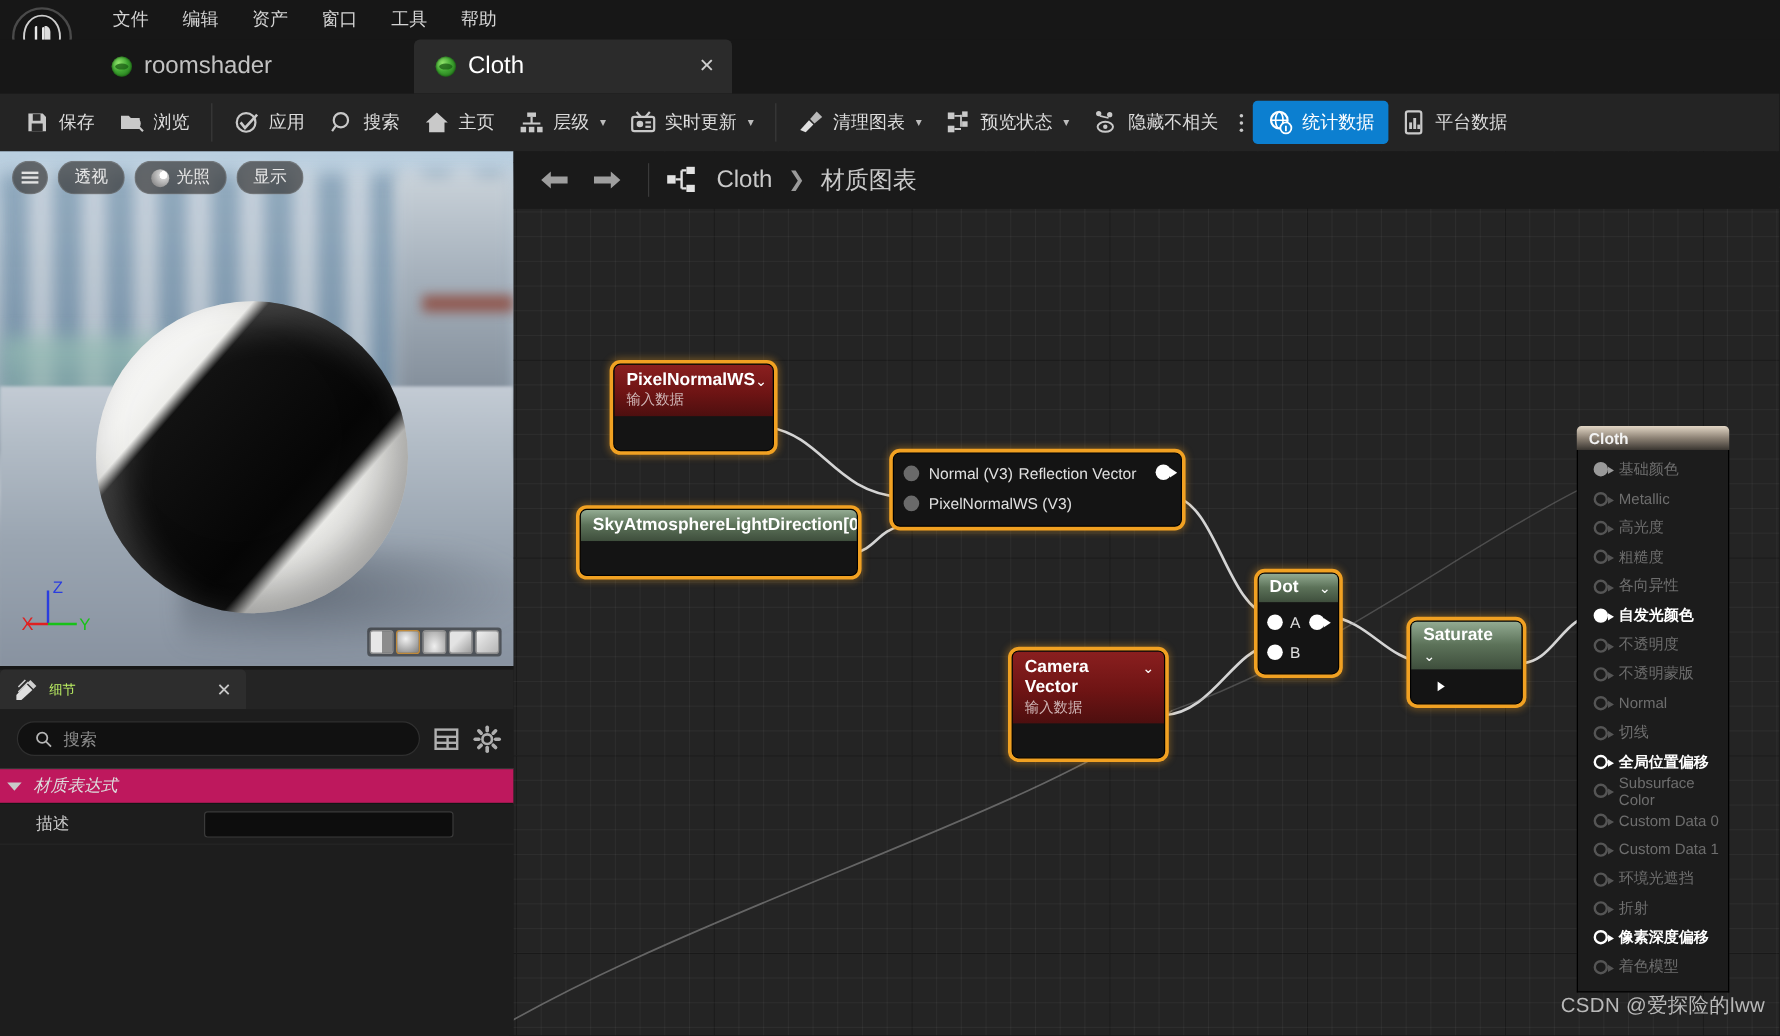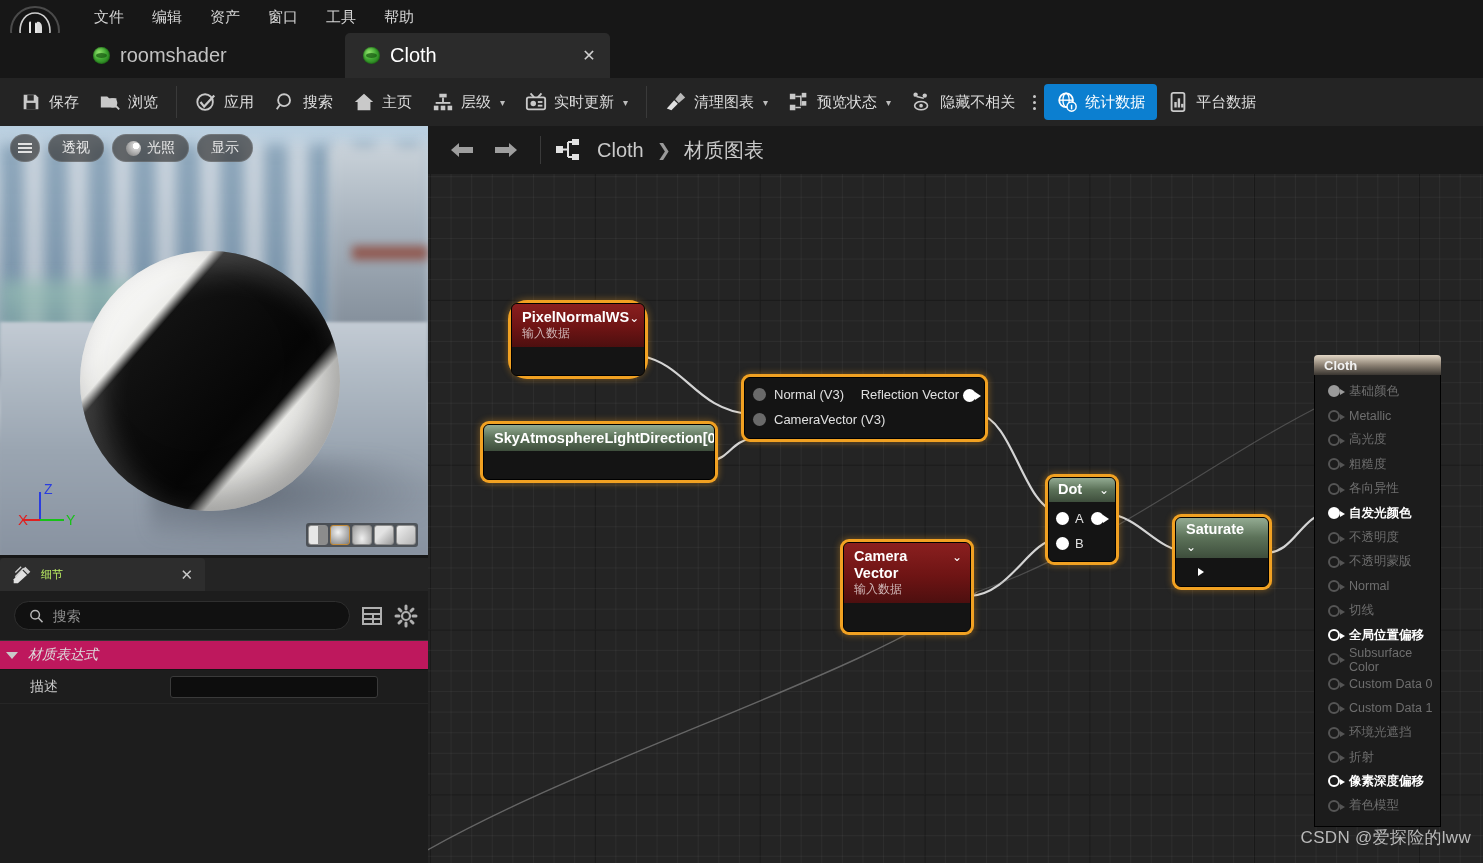--- a/index.html
+++ b/index.html
@@ -575,21 +575,21 @@
         <rect x="1" y="9" width="7" height="7" fill="#e2e2e2"></rect>
         <rect x="17" y="2" width="7" height="6" fill="#e2e2e2"></rect>
         <rect x="17" y="17" width="7" height="6" fill="#e2e2e2"></rect>
         <path d="M8 12.5 H13 M13 5 V20 M13 5 H17 M13 20 H17" stroke="#e2e2e2" stroke-width="2" fill="none"></path>
       </svg>
       <span class="bc-text">Cloth</span>
       <span class="bc-chev">❯</span>
       <span class="bc-text">材质图表</span>
     </div>
 
-    <div class="node node-sel" style="left:80px; top:174px; width:140px;border-radius:19px;">
+    <div class="node node-sel" style="left:80px; top:174px; width:140px;">
       <div class="node-inner">
         <div class="node-title hdr-red">
           <div class="tl">
             <span class="name">PixelNormalWS</span>
             <span class="sub">输入数据</span>
           </div>
           <span class="node-chev">⌄</span>
         </div>
         <div class="node-body" style="height:28px;">
           <div style="position:absolute; right:12px; top:7px;">
@@ -616,29 +616,29 @@
     </div>
 
     <div class="node node-sel" style="left:313px; top:248px; width:247px;">
       <div class="node-inner">
         <div class="node-body" style="padding:4px 0 6px 0;">
           <div class="pin-row" style="justify-content:space-between;">
             <span style="display:flex;align-items:center;gap:8px;">
               <span class="pin"></span>
               <span class="pin-lbl">Normal (V3)</span>
             </span>
-            <span style="display:flex;align-items:flex-end;gap:4px;">
+            <span style="display:flex;align-items:flex-start;gap:16px;">
               <span class="pin-lbl">Reflection Vector</span>
               <span class="pin on arrow"></span>
             </span>
           </div>
           <div class="pin-row">
             <span style="display:flex;align-items:center;gap:8px;">
               <span class="pin"></span>
-              <span class="pin-lbl">CameraVector (V3)</span>
+              <span class="pin-lbl">PixelNormalWS (V3)</span>
             </span>
           </div>
         </div>
       </div>
     </div>
 
     <div class="node node-sel" style="left:412px; top:413px; width:134px;">
       <div class="node-inner">
         <div class="node-title hdr-red">
           <div class="tl">

